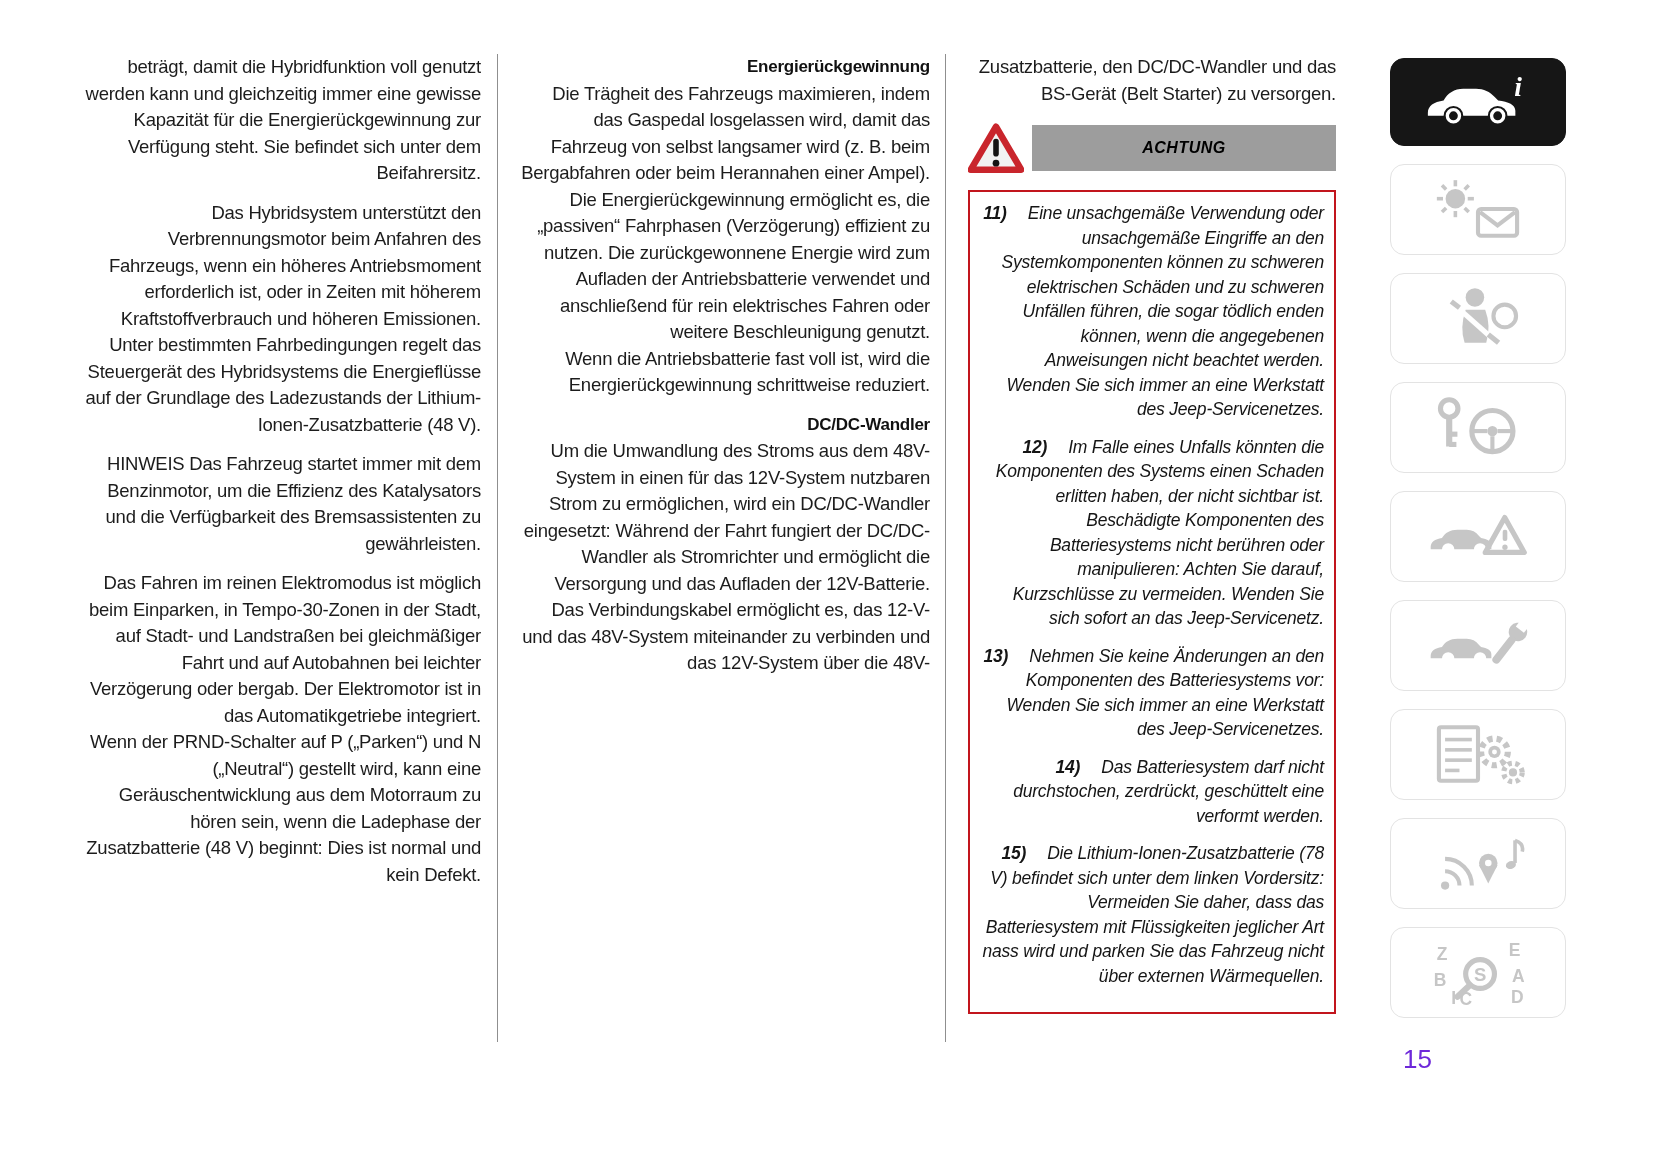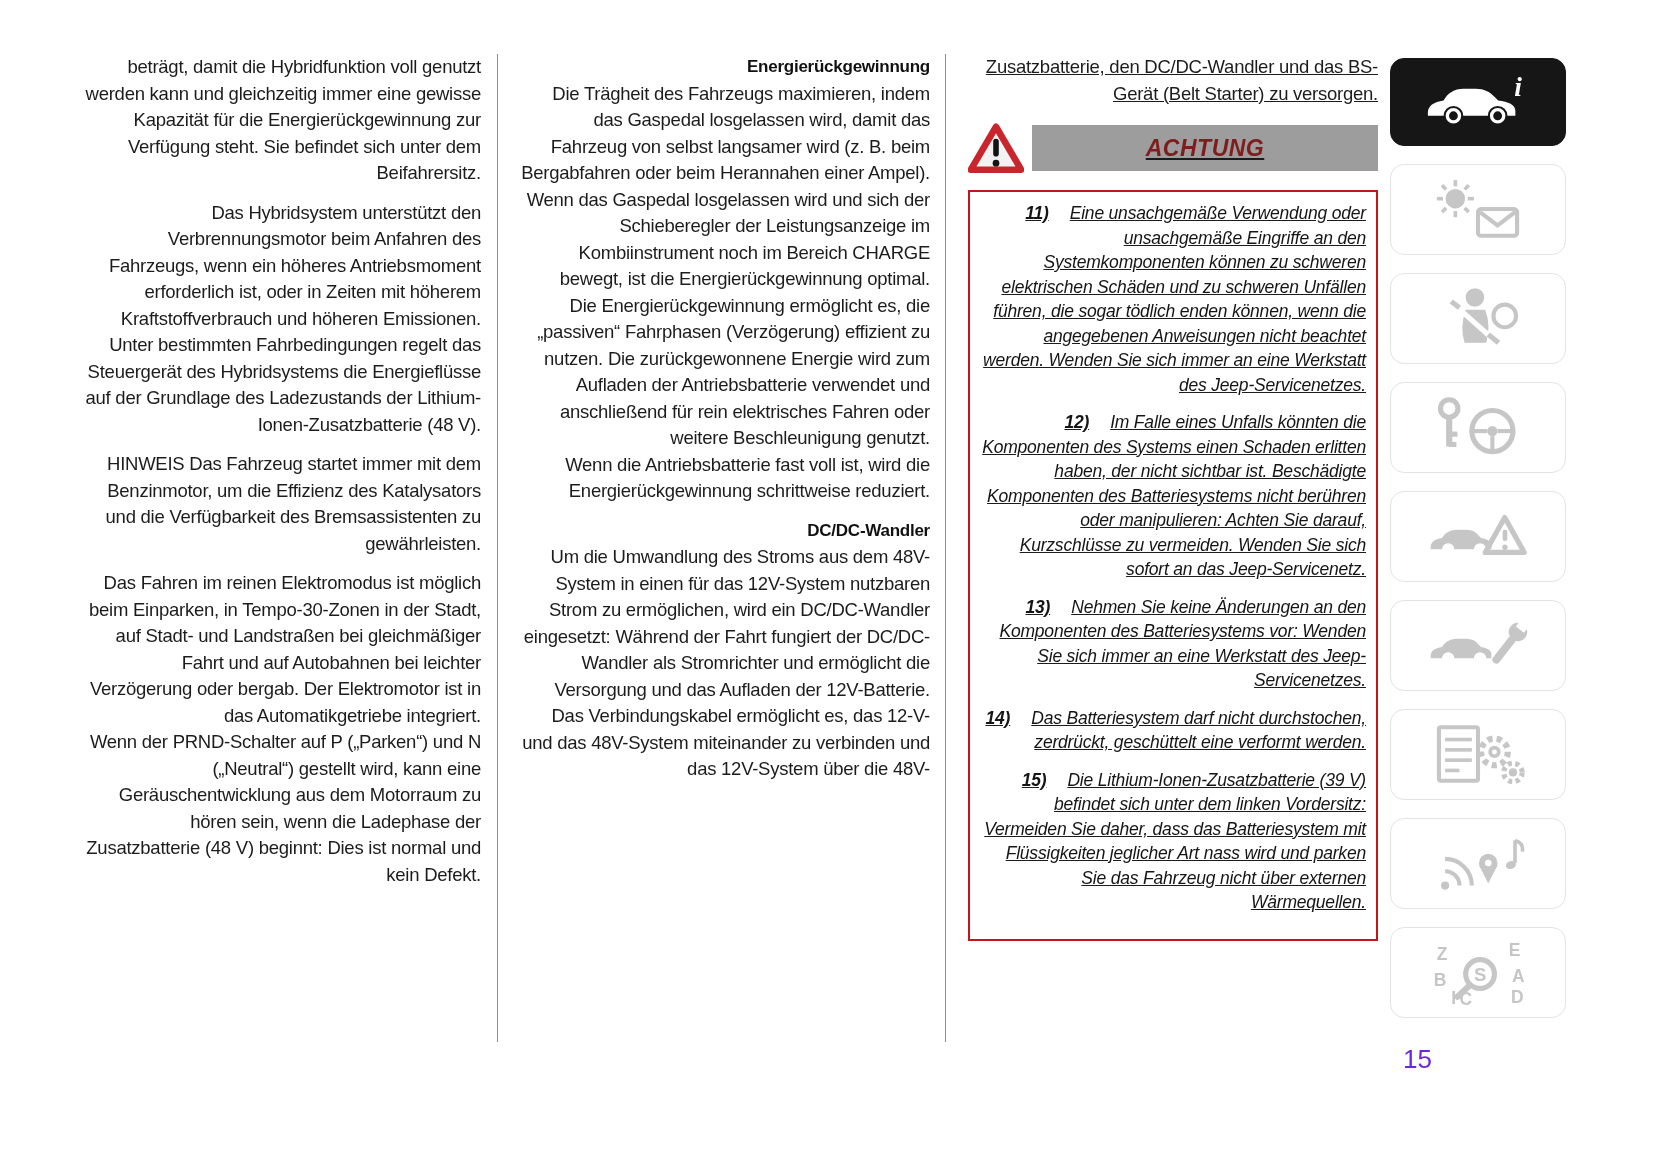--- a/index.html
+++ b/index.html
@@ -4,31 +4,31 @@
 <style>
   * { margin:0; padding:0; box-sizing:border-box; }
   html,body { background:#ffffff; }
   body {
     width:1653px; height:1165px; position:relative; overflow:hidden;
     font-family:"Liberation Sans", sans-serif; color:#1c1c1c;
   }
   .col { position:absolute; top:54px; font-size:18.5px; line-height:26.5px; letter-spacing:-0.25px;text-align:right; }
   #col1 { left:75px;  width:406px; }
   #col2 { left:521px; width:409px; }
-  #col3 { left:968px; width:410px;text-decoration:underline; }
+  #col3 { left:968px; width:368px; }
   .col p { margin:0 0 13px 0; }
   .col p.tight { margin-bottom:0; }
   .col h3 { font-size:17px; line-height:26.5px; font-weight:bold; color:#111; }
   .divider { position:absolute; top:54px; height:988px; width:1px; background:#8f8f8f; }
   #div1 { left:497px; } #div2 { left:945px; }
 
   .banner { display:flex; align-items:center; margin-top:15px; height:52px; }
   .banner .tri { width:56px; flex:0 0 56px; margin-right:8px; }
   .banner .bar { flex:1; background:#9d9d9d; height:46px; display:flex; align-items:center; justify-content:center; }
-  .banner .bar span { color:#7f1d1d; font-weight:bold; font-style:italic; font-size:23px; letter-spacing:.5px; }
+  .banner .bar span { color:#000000; font-weight:bold; font-style:italic; font-size:16px; letter-spacing:.5px; }
 
   .redbox { border:2px solid #c2151d; margin-top:16px; padding:9px 10px 11px 10px; }
   .warn-item { font-style:italic; font-size:17.5px; line-height:24.5px; letter-spacing:-0.2px; color:#151515; }
   .wnum { font-weight:bold; margin-right:21px; }
 
   .sidebar { position:absolute; left:1390px; top:58px; width:176px; display:flex; flex-direction:column; gap:18px; }
   .tile { height:91px; border:1px solid #e3e3e3; border-radius:14px; background:#fff;
           display:flex; align-items:center; justify-content:center; }
   .tile.active { background:#161616; border-color:#161616; height:88px; }
   .tile svg { display:block; }
@@ -44,21 +44,20 @@
   <p>HINWEIS Das Fahrzeug startet immer mit dem Benzinmotor, um die Effizienz des Katalysators und die Verfügbarkeit des Bremsassistenten zu gewährleisten.</p>
   <p class="tight">Das Fahren im reinen Elektromodus ist möglich beim Einparken, in Tempo-30-Zonen in der Stadt, auf Stadt- und Landstraßen bei gleichmäßiger Fahrt und auf Autobahnen bei leichter Verzögerung oder bergab. Der Elektromotor ist in das Automatikgetriebe integriert.</p>
   <p>Wenn der PRND-Schalter auf P („Parken“) und N („Neutral“) gestellt wird, kann eine Geräuschentwicklung aus dem Motorraum zu hören sein, wenn die Ladephase der Zusatzbatterie (48 V) beginnt: Dies ist normal und kein Defekt.</p>
 </div>
 
 <div class="divider" id="div1"></div>
 
 <div class="col" id="col2">
   <h3>Energierückgewinnung</h3>
   <p class="tight">Die Trägheit des Fahrzeugs maximieren, indem das Gaspedal losgelassen wird, damit das Fahrzeug von selbst langsamer wird (z. B. beim Bergabfahren oder beim Herannahen einer Ampel).</p>
-  <p class="tight">Wenn das Gaspedal losgelassen wird und sich der Schieberegler der Leistungsanzeige im Kombiinstrument noch im Bereich CHARGE bewegt, ist die Energierückgewinnung optimal.</p>
   <p class="tight">Die Energierückgewinnung ermöglicht es, die „passiven“ Fahrphasen (Verzögerung) effizient zu nutzen. Die zurückgewonnene Energie wird zum Aufladen der Antriebsbatterie verwendet und anschließend für rein elektrisches Fahren oder weitere Beschleunigung genutzt.</p>
   <p>Wenn die Antriebsbatterie fast voll ist, wird die Energierückgewinnung schrittweise reduziert.</p>
   <h3>DC/DC-Wandler</h3>
   <p class="tight">Um die Umwandlung des Stroms aus dem 48V-System in einen für das 12V-System nutzbaren Strom zu ermöglichen, wird ein DC/DC-Wandler eingesetzt: Während der Fahrt fungiert der DC/DC-Wandler als Stromrichter und ermöglicht die Versorgung und das Aufladen der 12V-Batterie. Das Verbindungskabel ermöglicht es, das 12-V- und das 48V-System miteinander zu verbinden und das 12V-System über die 48V-</p>
 </div>
 
 <div class="divider" id="div2"></div>
 
 <div class="col" id="col3">
   <p>Zusatzbatterie, den DC/DC-Wandler und das BS-Gerät (Belt Starter) zu versorgen.</p>
@@ -81,21 +80,21 @@
     <p class="warn-item">
       <span class="wnum">12)</span><span>Im Falle eines Unfalls könnten die Komponenten des Systems einen Schaden erlitten haben, der nicht sichtbar ist. Beschädigte Komponenten des Batteriesystems nicht berühren oder manipulieren: Achten Sie darauf, Kurzschlüsse zu vermeiden. Wenden Sie sich sofort an das Jeep-Servicenetz.</span>
     </p>
     <p class="warn-item">
       <span class="wnum">13)</span><span>Nehmen Sie keine Änderungen an den Komponenten des Batteriesystems vor: Wenden Sie sich immer an eine Werkstatt des Jeep-Servicenetzes.</span>
     </p>
     <p class="warn-item">
       <span class="wnum">14)</span><span>Das Batteriesystem darf nicht durchstochen, zerdrückt, geschüttelt eine verformt werden.</span>
     </p>
     <p class="warn-item">
-      <span class="wnum">15)</span><span>Die Lithium-Ionen-Zusatzbatterie (39 V) befindet sich unter dem linken Vordersitz: Vermeiden Sie daher, dass das Batteriesystem mit Flüssigkeiten jeglicher Art nass wird und parken Sie das Fahrzeug nicht über externen Wärmequellen.</span>
+      <span class="wnum">15)</span><span>Die Lithium-Ionen-Zusatzbatterie (78 V) befindet sich unter dem linken Vordersitz: Vermeiden Sie daher, dass das Batteriesystem mit Flüssigkeiten jeglicher Art nass wird und parken Sie das Fahrzeug nicht über externen Wärmequellen.</span>
     </p>
   </div>
 </div>
 
 <div class="sidebar">
 
   <div class="tile active">
     <svg width="116" height="62" viewBox="0 0 118 60">
       <path d="M8,41 C8,34 14,30 24,28.5 C28,21 35,16.5 44,16.5 L57,16.5 C65,16.5 71,19.5 76,25 L79.5,28.5 C90,29.5 97,33 97,39 L97,44 L89,44 A10,10 0 0 0 69,44 L44,44 A10,10 0 0 0 24,44 L8,44 Z" fill="#ffffff"></path>
       <circle cx="34" cy="44" r="6.2" fill="#161616" stroke="#ffffff" stroke-width="3.4"></circle>

